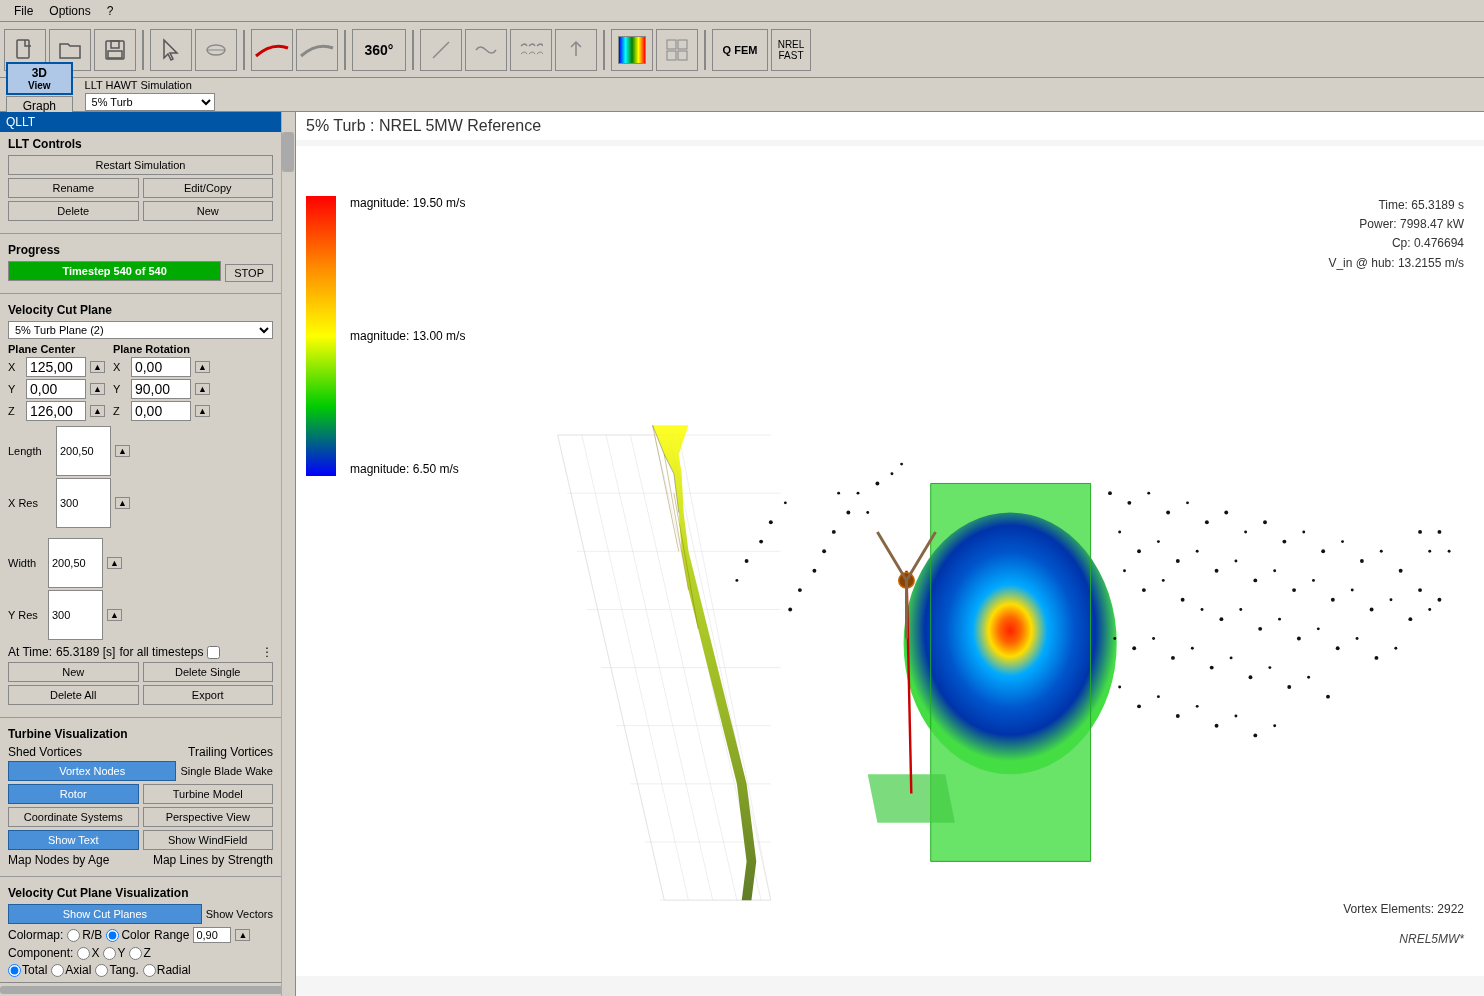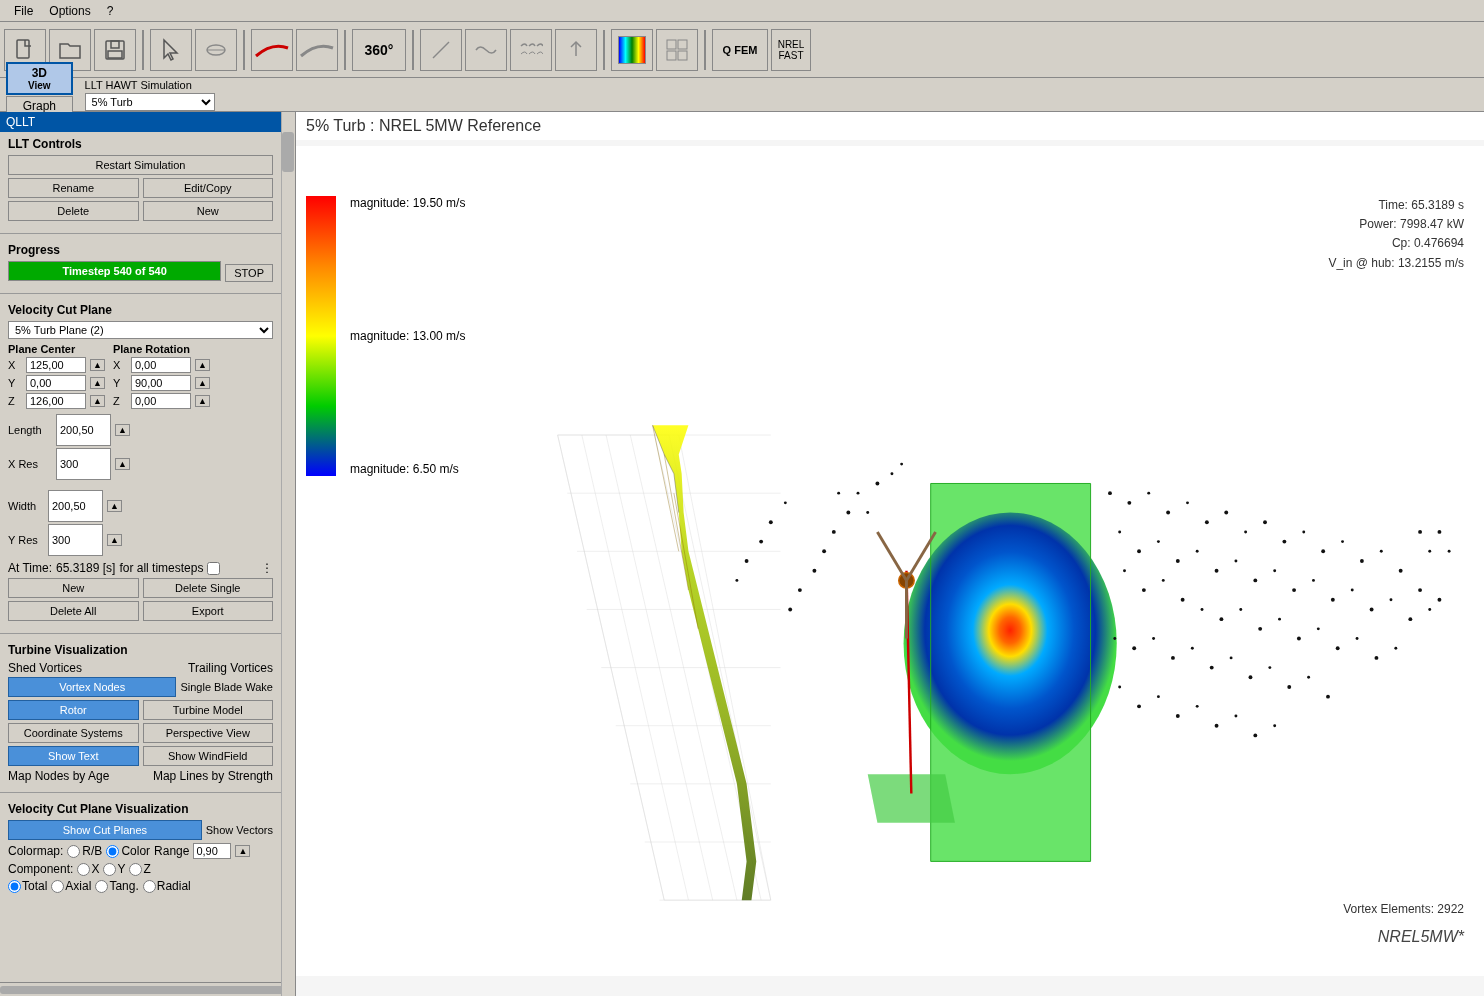--- a/index.html
+++ b/index.html
@@ -100,22 +100,22 @@
     .stop-btn {
       background: #d4d0c8;
       border: 1px solid #888;
       padding: 2px 8px;
       cursor: pointer;
       font-size: 11px;
     }
     .divider { border-top: 1px solid #999; margin: 4px 0; }
     .form-row { display: flex; align-items: center; margin-bottom: 2px; gap: 4px; }
     .form-label-sm { width: 14px; font-size: 11px; }
-    .num-input { width: 60px; font-size: 11px; background: white; border: 1px solid #888; padding: 1px 3px; }
-    .num-input-sm { width: 55px; font-size: 11px; background: white; border: 1px solid #888; padding: 9px 3px; }
+    .num-input { width: 60px; font-size: 14px; background: white; border: 1px solid #888; padding: 1px 3px; }
+    .num-input-sm { width: 55px; font-size: 11px; background: white; border: 1px solid #888; padding: 18px 3px; }
     .spin-btn { font-size: 9px; background: #d4d0c8; border: 1px solid #888; cursor: pointer; padding: 0 2px; }
 
     
     .viewport {
       flex: 1;
       background: #f5f5f5;
       position: relative;
       overflow: hidden;
     }
     .viewport-title {
@@ -159,21 +159,21 @@
       position: absolute;
       bottom: 60px;
       right: 20px;
       font-size: 12px;
       color: #333;
     }
     .bottom-brand {
       position: absolute;
       bottom: 30px;
       right: 20px;
-      font-size: 16px;
+      font-size: 12px;
       font-style: italic;
       color: #444;
     }
     input[type="radio"] { margin: 0; }
     input[type="checkbox"] { margin: 0; }
 
     .highlight-btn {
       background: #4a90d9;
       color: white;
       border: 1px solid #2260a0;

